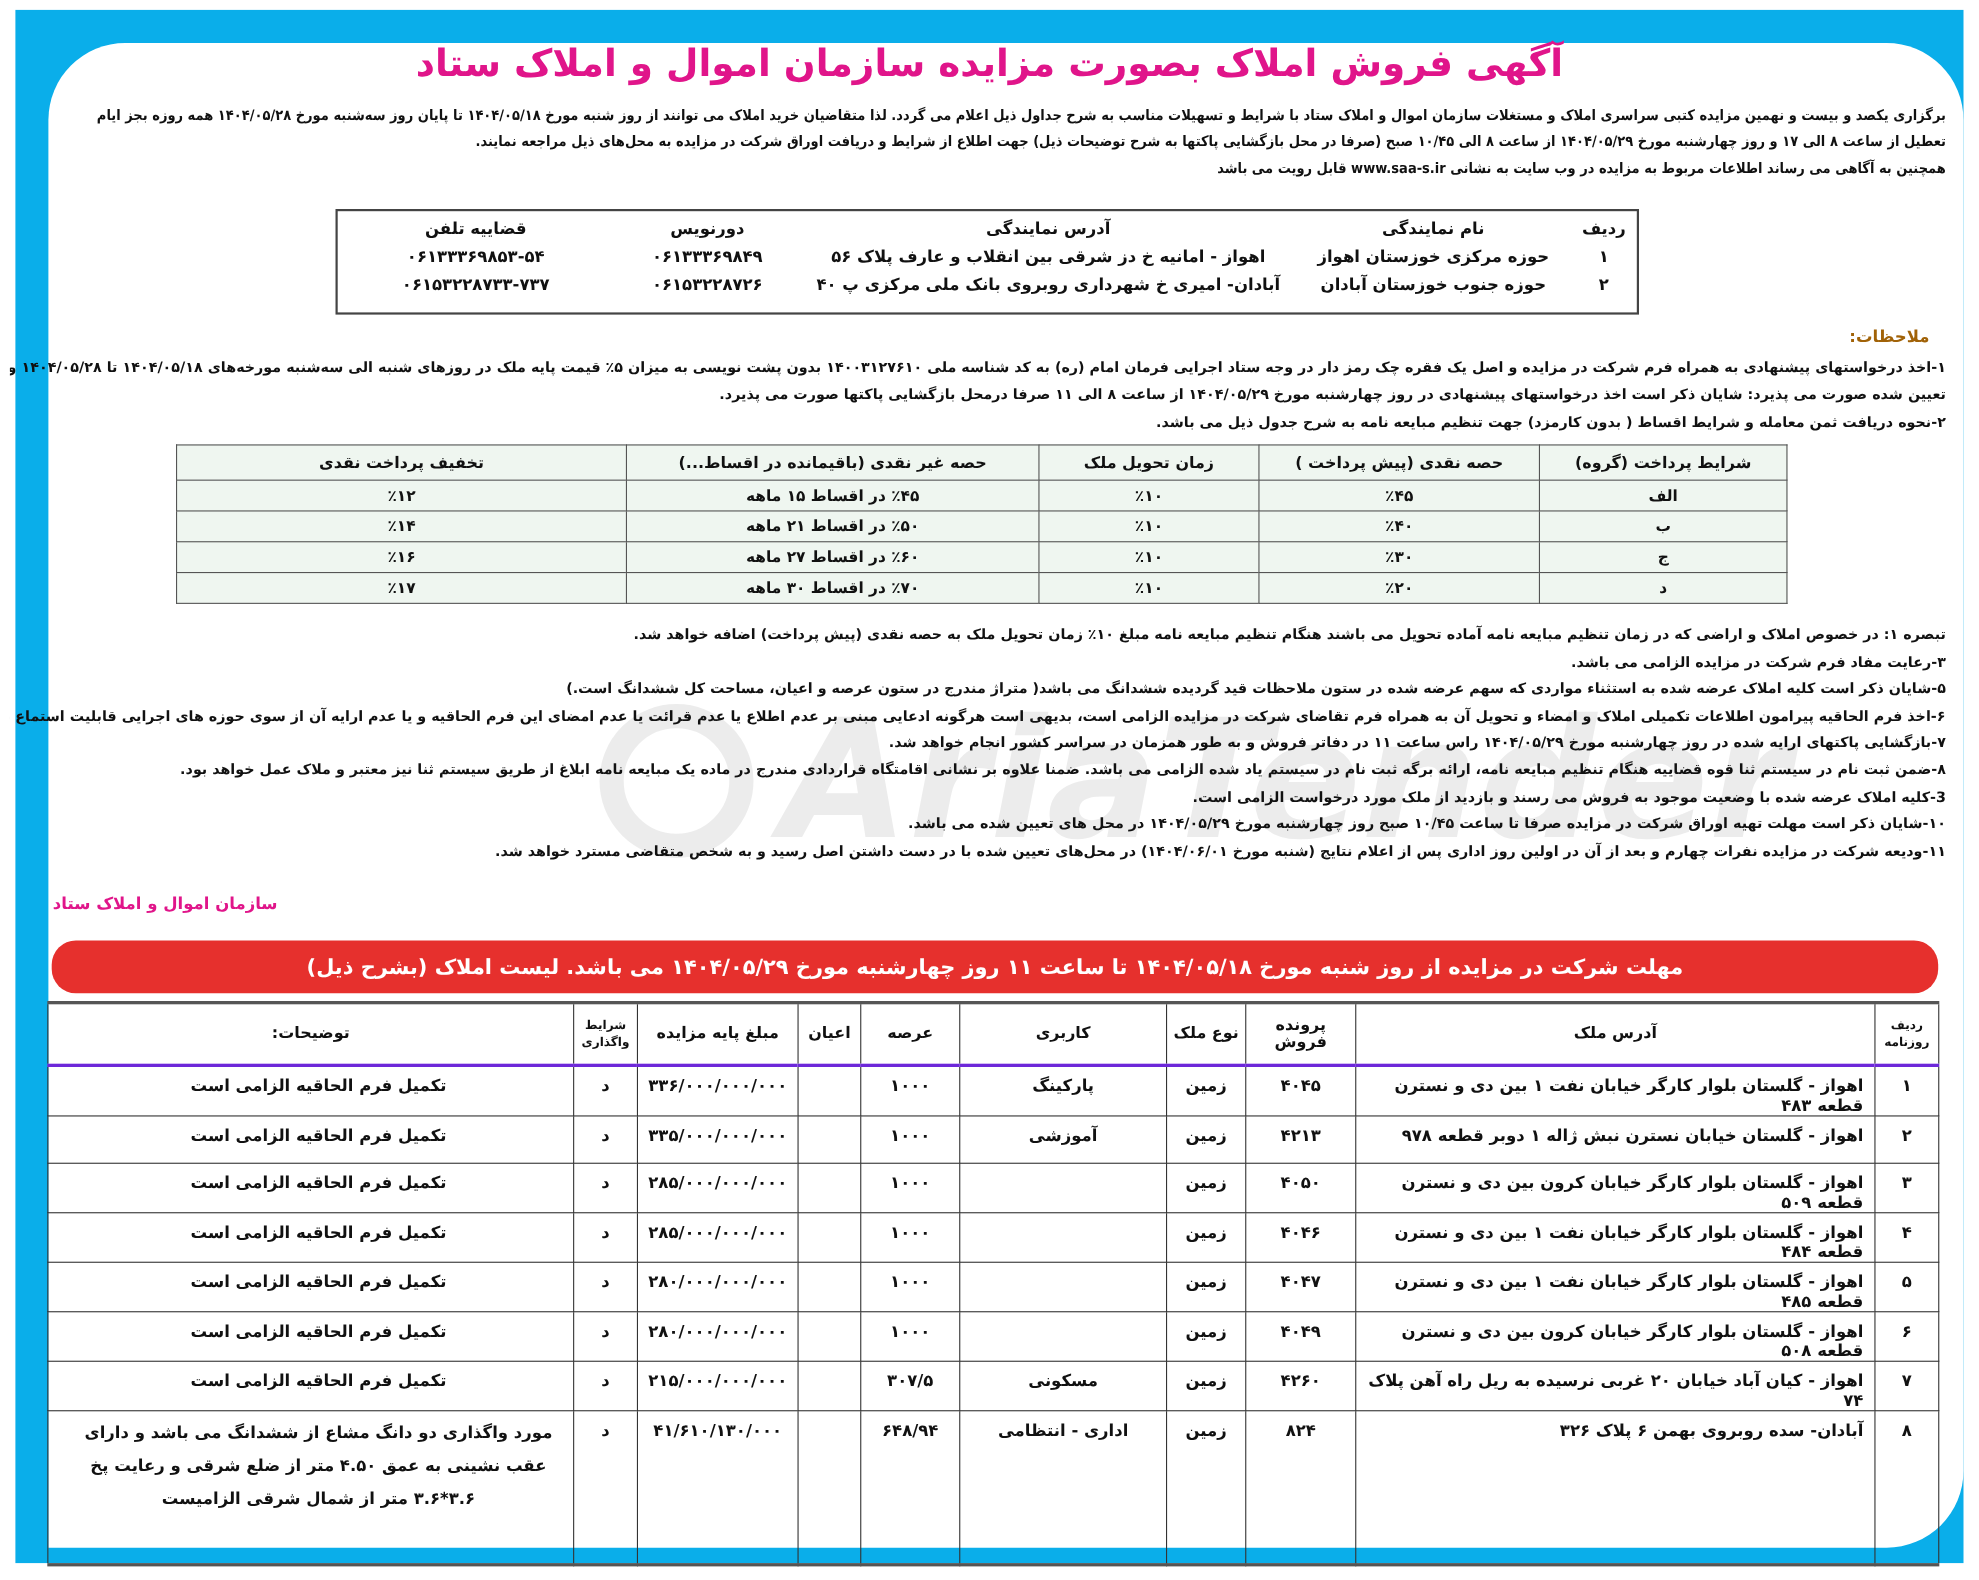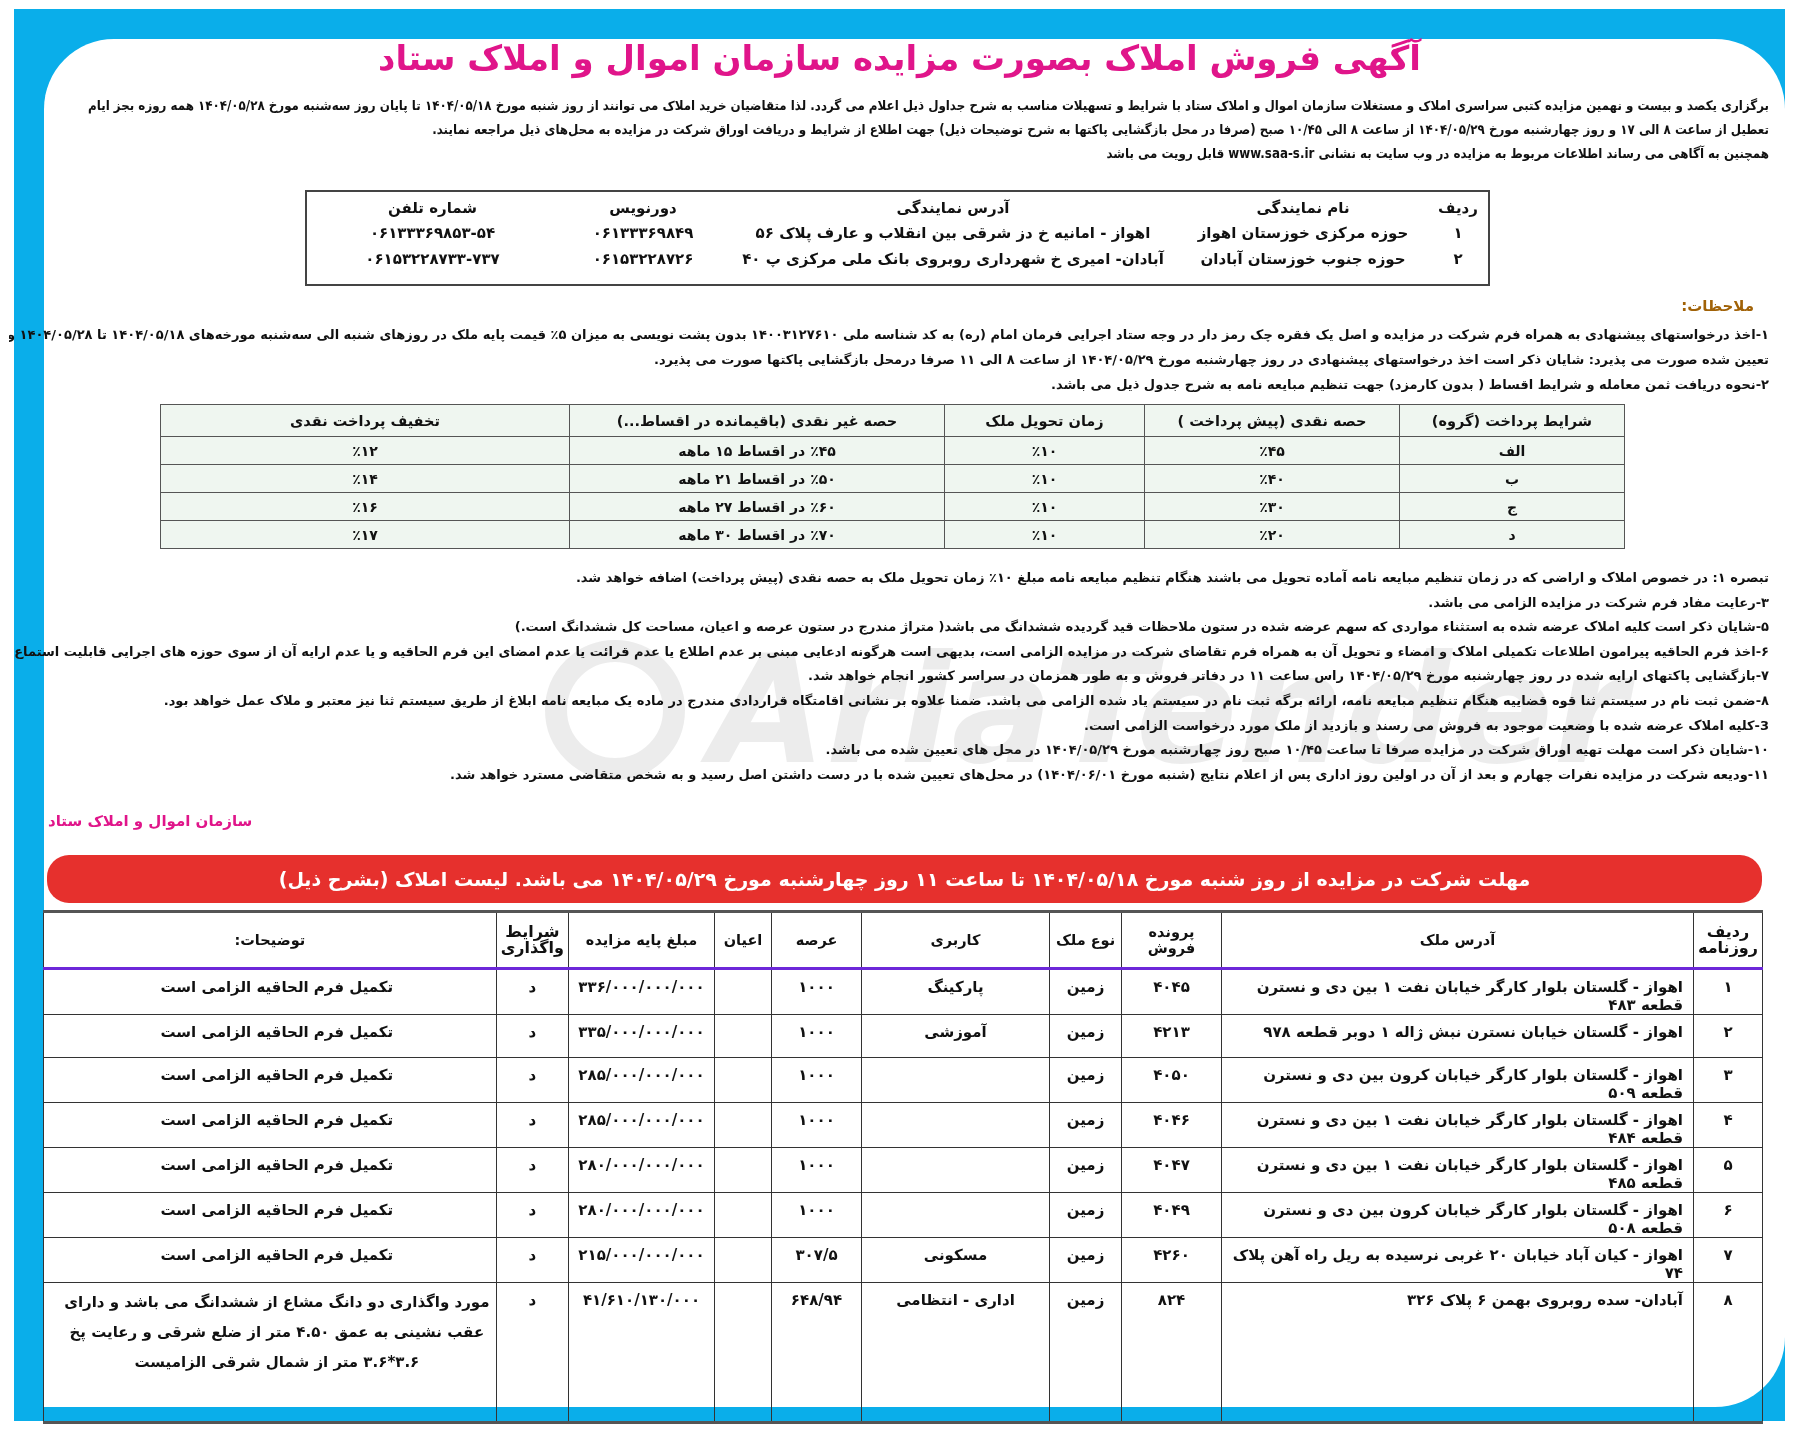--- a/index.html
+++ b/index.html
@@ -87,21 +87,21 @@
 
     .props-table {
       position: absolute; left: 43px; top: 910px; width: 1720px; direction: rtl;
       border-collapse: collapse; font-size: 15px; font-weight: bold;
       border-top: 3px solid #555; border-bottom: 3px solid #555;
     }
     .props-table th, .props-table td {
       border: 1.3px solid #333; text-align: center; vertical-align: top; padding: 8px 5px 0 5px;
     }
     .props-table th { height: 57px; font-size: 14.5px; vertical-align: middle; padding: 2px 4px; border-bottom: 3px solid #6d28d9; }
-    .props-table th.small { font-size: 16px; line-height: 16px; }
+    .props-table th.small { font-size: 11px; line-height: 16px; }
     .props-table td { height: 43px; }
     .props-table td.addr { text-align: right; padding-right: 10px; }
     .props-table td.desc { font-size: 15px; padding-left: 19px; }
     .props-table tr.tall td { height: 140px; }
     .props-table tr.tall td.desc { line-height: 30px; padding-top: 4px; }
   </style>
 </head>
 <body>
 
 <div class="frame">
@@ -117,21 +117,21 @@
 </div>
 
 <div class="rep-table">
   <table>
     <thead>
       <tr>
         <th style="width:60px">ردیف</th>
         <th style="width:250px">نام نمایندگی</th>
         <th style="width:450px">آدرس نمایندگی</th>
         <th style="width:170px">دورنویس</th>
-        <th>شماره تلفن</th>
+        <th>قضاییه تلفن</th>
       </tr>
     </thead>
     <tbody>
       <tr>
         <td>۱</td>
         <td>حوزه مرکزی خوزستان اهواز</td>
         <td>اهواز - امانیه خ دز شرقی بین انقلاب و عارف پلاک ۵۶</td>
         <td>۰۶۱۳۳۳۶۹۸۴۹</td>
         <td>۰۶۱۳۳۳۶۹۸۵۳-۵۴</td>
       </tr>

